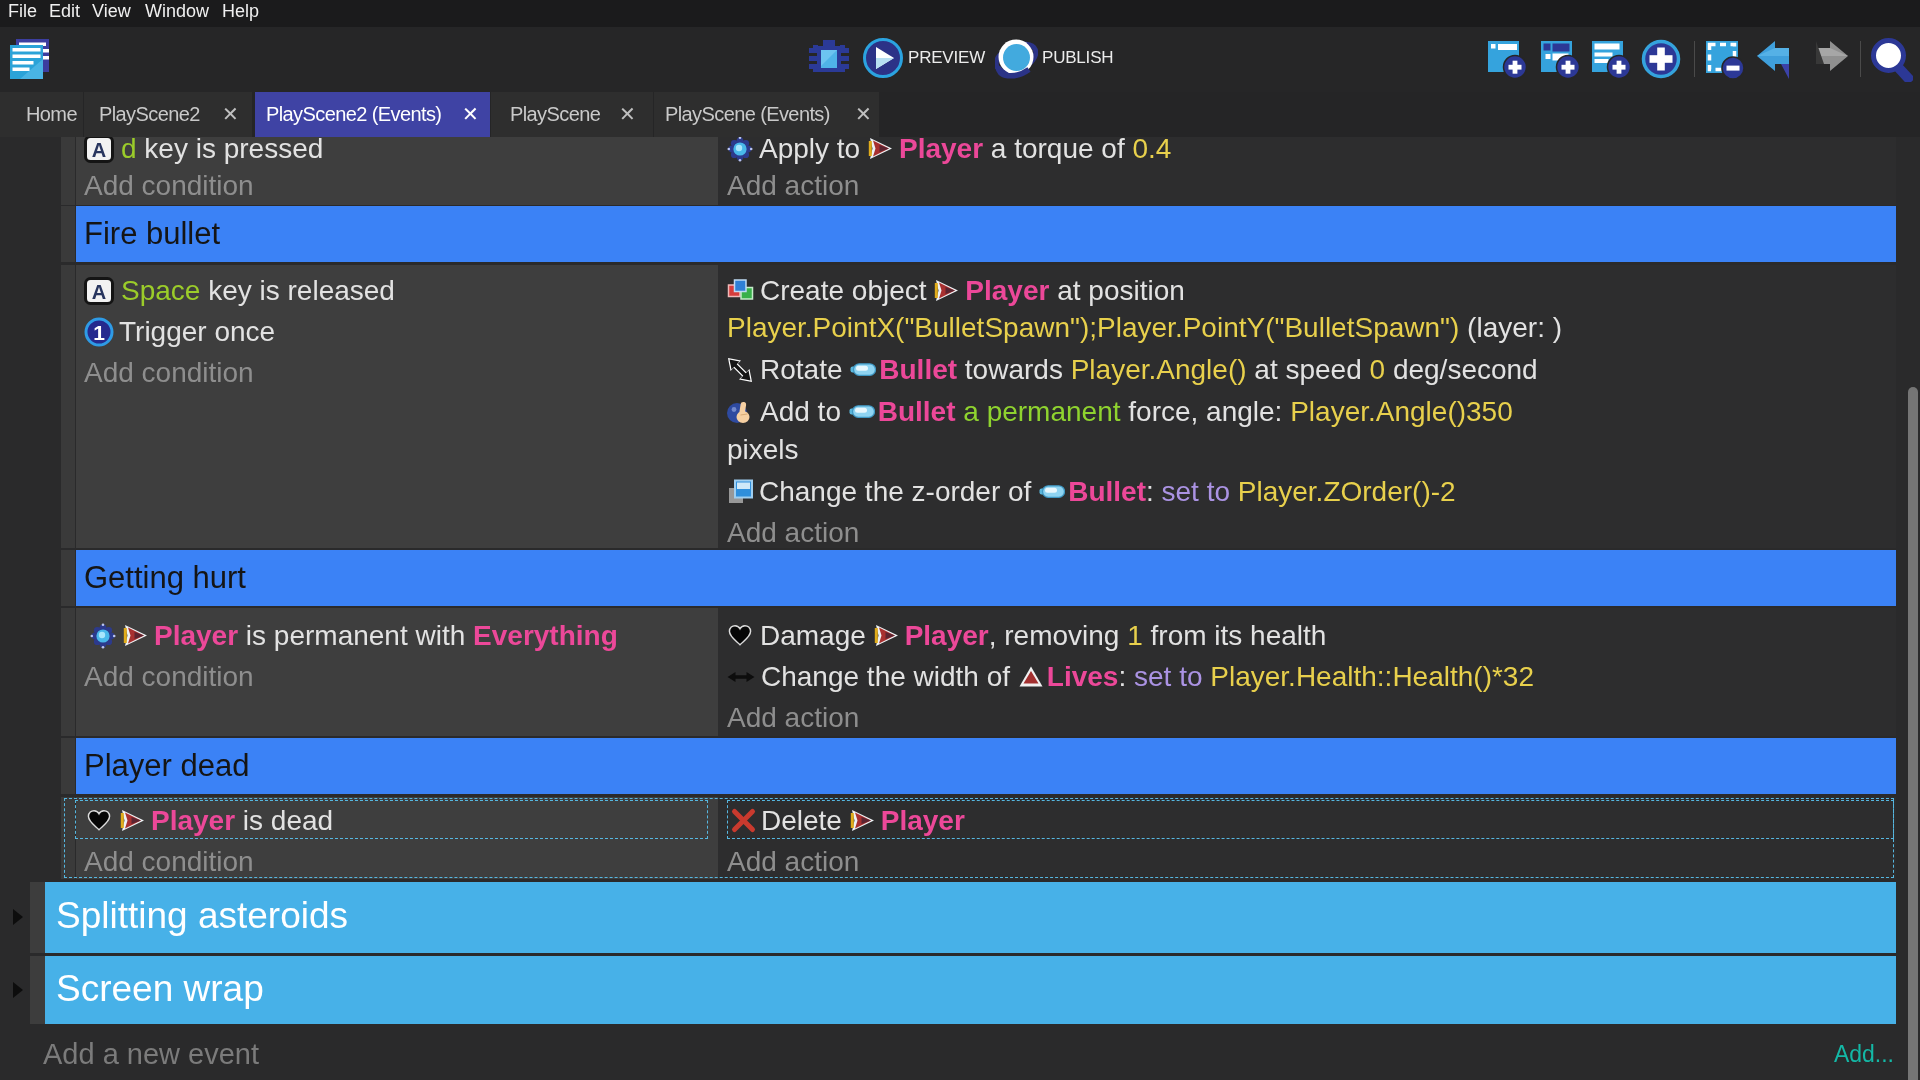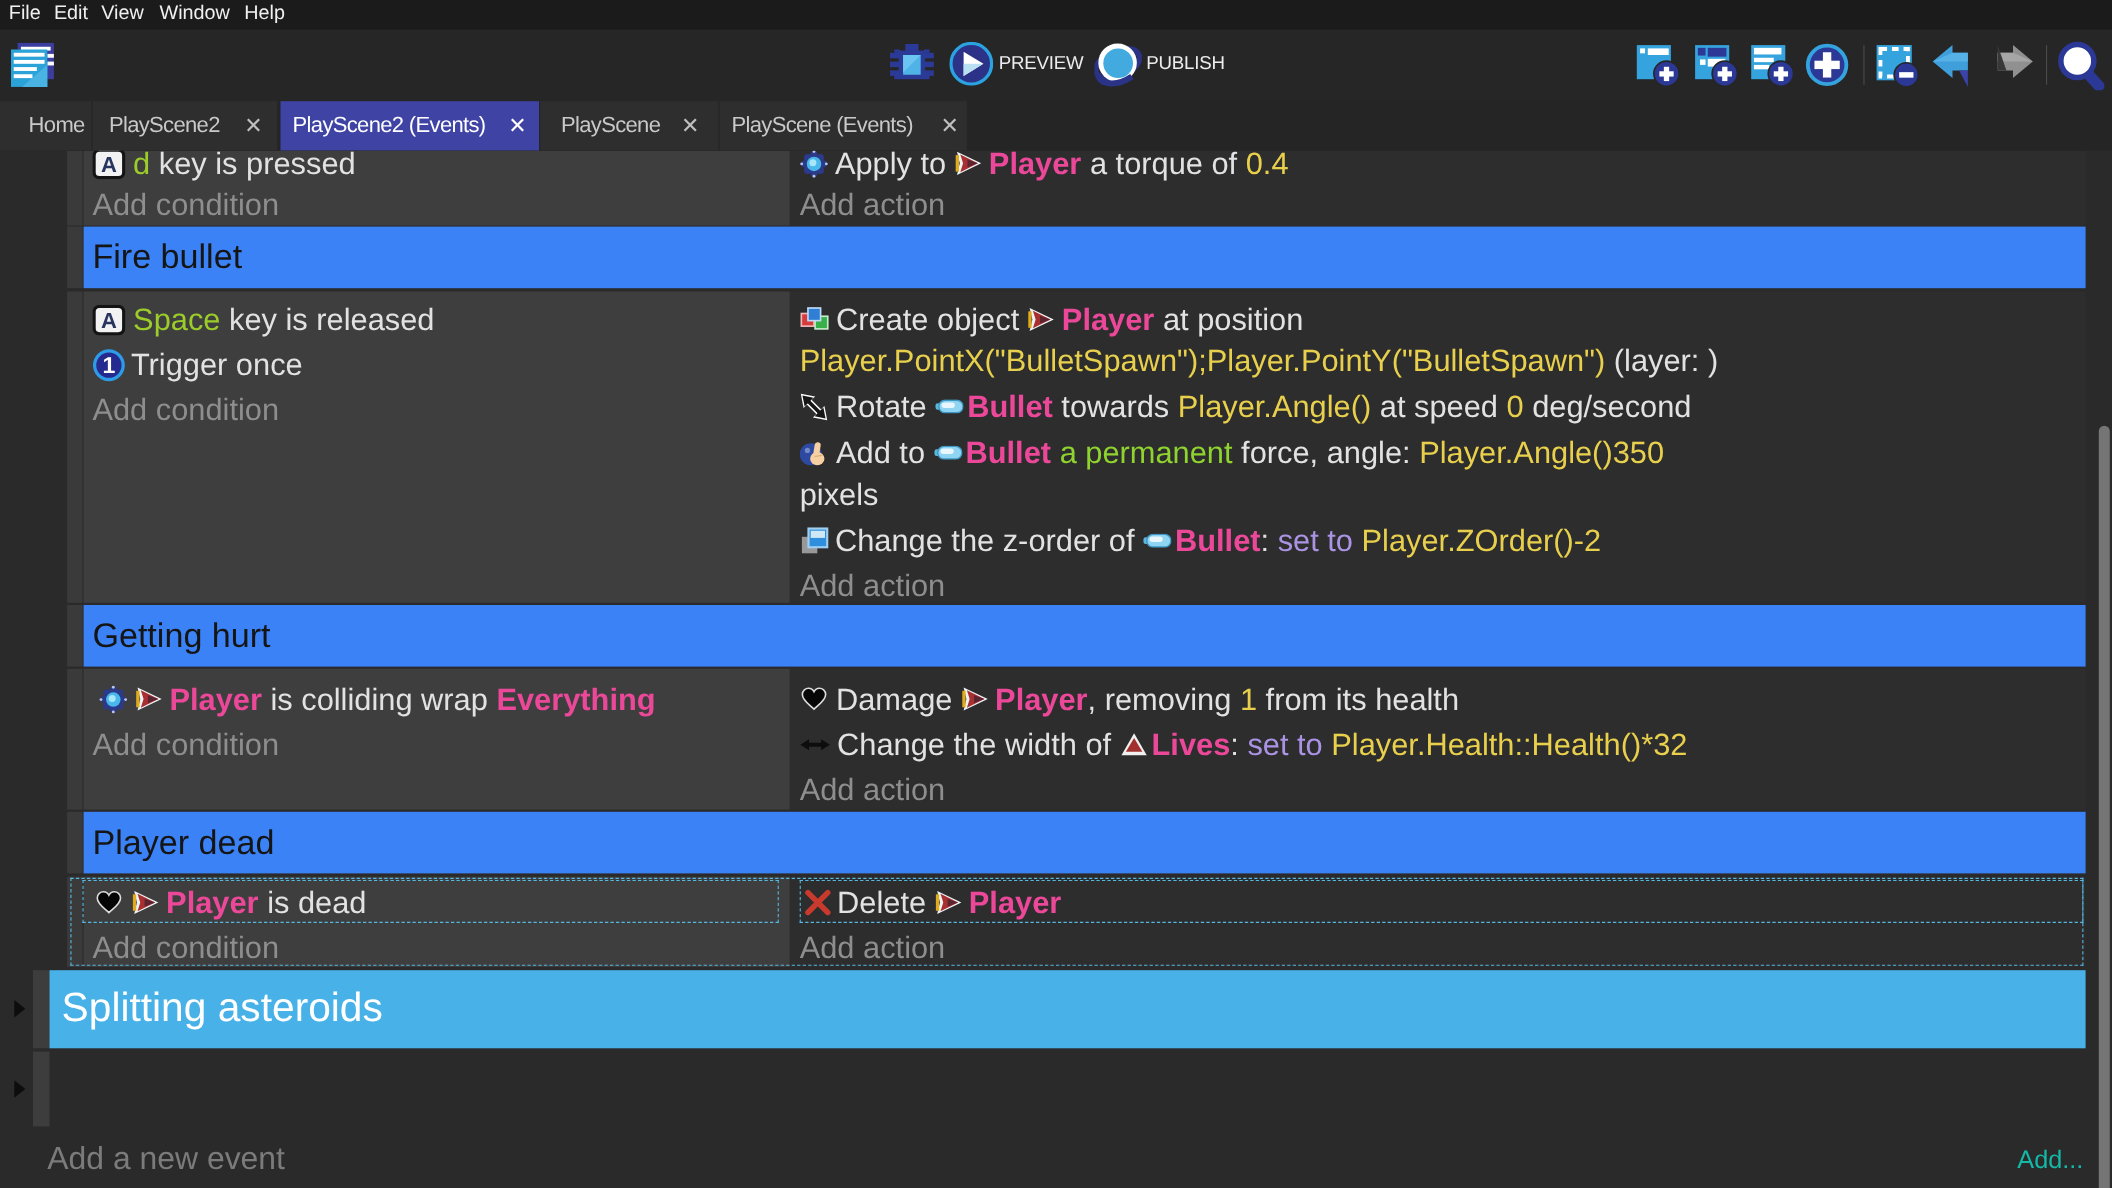--- a/index.html
+++ b/index.html
@@ -205,20 +205,23 @@
     <div class="handle" style="top:660px;height:82px"></div>
     <div class="cond" style="top:660px;height:82px"></div>
     <div class="act" style="top:660px;height:82px"></div>
 
     <div class="ghandle" style="top:745px;height:71px"></div>
     <div class="group" style="top:745px;height:71px">
         <span style="top:13px">Splitting asteroids</span>
       </div>
     <div class="arrowr" style="left:13px;top:772px"></div>
     <div class="ghandle" style="top:819px;height:68px"></div>
+    <div class="group" style="top:819px;height:68px">
+        <span style="top:12px">Screen wrap</span>
+      </div>
     <div class="arrowr" style="left:13px;top:845px"></div>
 
     <svg width="0" height="0" style="position:absolute">
       <defs>
         <g id="sym-kbd">
             <rect x="1.5" y="1.5" width="27" height="25" rx="5" fill="#f2f2f2" stroke="#141414" stroke-width="3"></rect>
             <text x="15" y="21.5" font-size="20" font-weight="bold" fill="#28355e" text-anchor="middle" font-family="Liberation Sans">A</text>
           </g>
         <g id="sym-ship">
             <polygon points="2,1 24,11.5 2,22 4.5,11.5" fill="#eef2f5"></polygon>
@@ -312,21 +315,21 @@
           <rect x="10" y="3.5" width="13" height="6.5" fill="#cfe8f8"></rect>
         </svg><span>Change the z-order of </span><svg class="ic" width="26" height="13" viewBox="0 0 26 13" style="margin:0 3px 0 0">
           <use href="#sym-bullet"></use>
         </svg><span class="obj">Bullet</span><span>: </span><span class="lav">set to </span><span class="expr">Player.ZOrder()-2</span></div>
     <div class="line gray" style="left:727px;top:375px">Add action</div>
 
     <div class="line" style="left:90px;top:478px"><svg class="ic" width="26" height="26" viewBox="0 0 26 26" style="margin-right:7px">
           <use href="#sym-atom"></use>
         </svg><svg class="ic" width="25" height="23" viewBox="0 0 25 23" style="margin-right:6px">
           <use href="#sym-ship"></use>
-        </svg><span class="obj">Player</span><span> is colliding wrap </span><span class="obj">Everything</span></div>
+        </svg><span class="obj">Player</span><span> is permanent with </span><span class="obj">Everything</span></div>
     <div class="line gray" style="left:84px;top:519px">Add condition</div>
 
     <div class="line" style="left:727px;top:478px"><svg class="ic" width="26" height="23" viewBox="0 0 28 25" style="margin-right:7px">
           <use href="#sym-heart"></use>
         </svg><span>Damage </span><svg class="ic" width="25" height="23" viewBox="0 0 25 23" style="margin-right:6px">
           <use href="#sym-ship"></use>
         </svg><span class="obj">Player</span><span>, removing </span><span class="expr">1</span><span> from its health</span></div>
     <div class="line" style="left:727px;top:519px"><svg class="ic" width="28" height="16" viewBox="0 0 28 16" style="margin-right:6px">
           <line x1="5" y1="8" x2="23" y2="8" stroke="#0d0d0d" stroke-width="3.5"></line>
           <polygon points="0.5,8 8.5,3 8.5,13" fill="#0d0d0d"></polygon>

